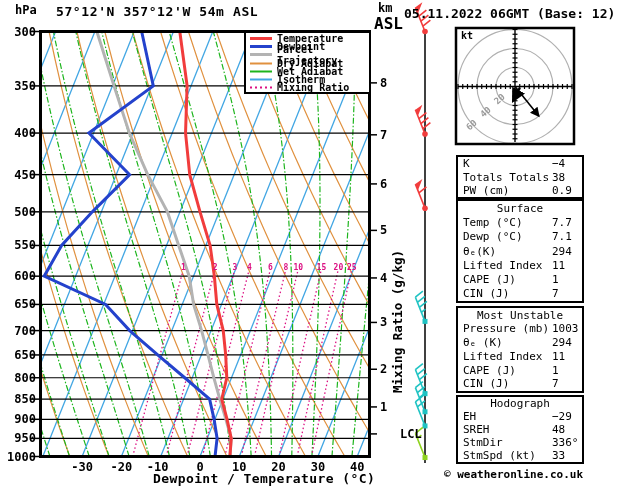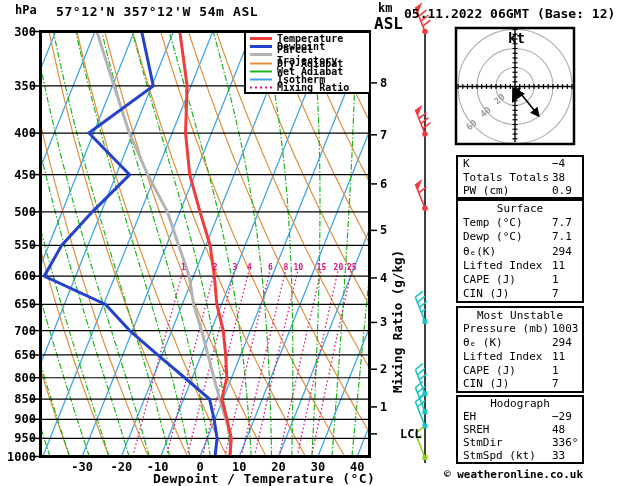--- a/index.html
+++ b/index.html
@@ -5,21 +5,21 @@
   html,body{margin:0;padding:0;background:#fff;}
   #stage{position:relative;width:629px;height:486px;background:#fff;overflow:hidden;
          font-family:"DejaVu Sans Mono","Liberation Mono",monospace;color:#000;}
   #cv{position:absolute;left:0;top:0;}
   .t{position:absolute;white-space:pre;color:#000;}
   .hdr-hpa{left:15px;top:3px;font-size:12px;font-weight:bold;}
   .title{left:56px;top:4px;font-size:13px;font-weight:bold;letter-spacing:.6px;}
   .km{left:378px;top:1px;font-size:12px;font-weight:bold;}
   .asl{left:374px;top:14px;font-size:16px;font-weight:bold;}
   .date{left:404px;top:6px;font-size:13px;font-weight:bold;}
-  .kt{left:461px;top:30px;font-size:14px;font-weight:bold;margin-left:47px;}
+  .kt{left:461px;top:30px;font-size:10px;font-weight:bold;}
   .mixlabel{left:390px;top:393px;font-size:12.5px;font-weight:bold;transform:rotate(-90deg);transform-origin:0 0;}
   .xlabel{left:113px;top:471px;font-size:13px;font-weight:bold;letter-spacing:.4px;margin-left:40px;}
   .copyright{left:444px;top:468px;font-size:11px;font-weight:bold;}
   .axnum{position:absolute;font-size:12px;font-weight:bold;white-space:pre;}
   .pnum{width:32px;text-align:right;}
   .mixnum{position:absolute;font-size:8px;font-weight:bold;width:18px;text-align:center;}
   .ring{position:absolute;color:#9a9a9a;font-size:9px;font-weight:bold;transform:rotate(-42deg);}
   .legend{position:absolute;left:244px;top:31px;width:127px;height:63px;border:2px solid #000;
           background:#fff;box-sizing:border-box;padding:1px 0 0 3px;z-index:5;}
   .leg-row{display:flex;align-items:center;height:8.3px;font-size:10px;font-weight:bold;}

